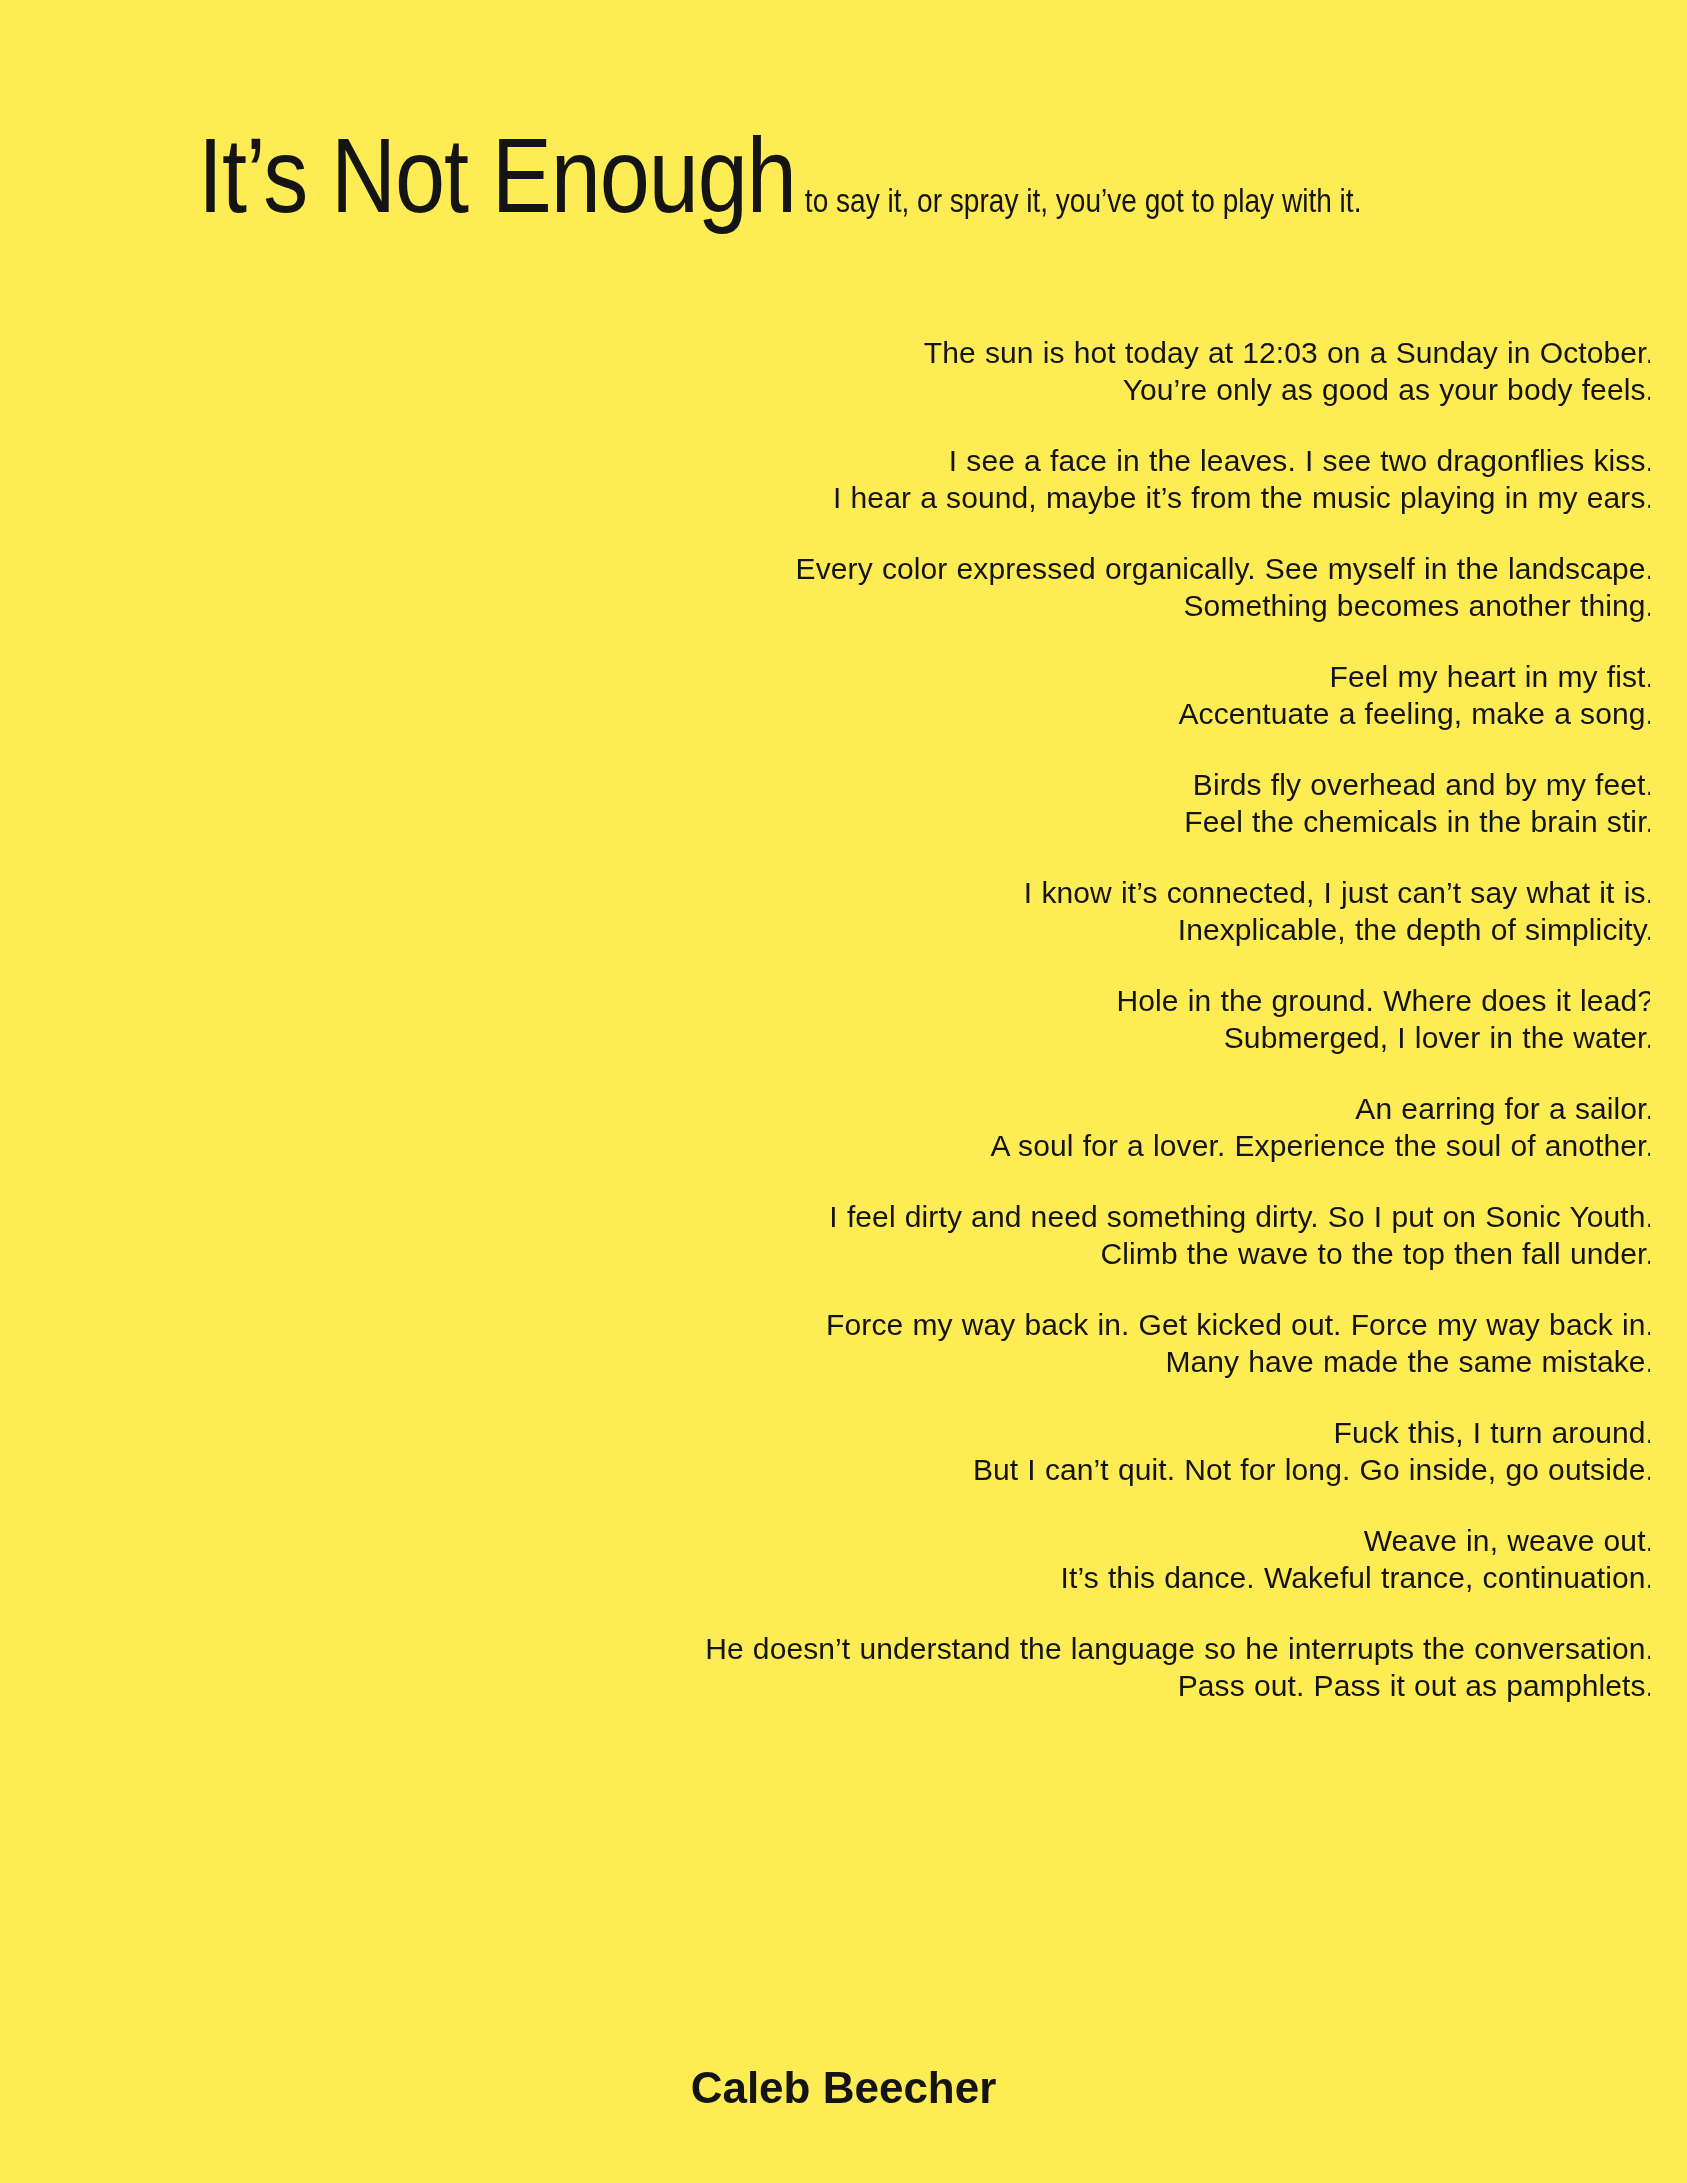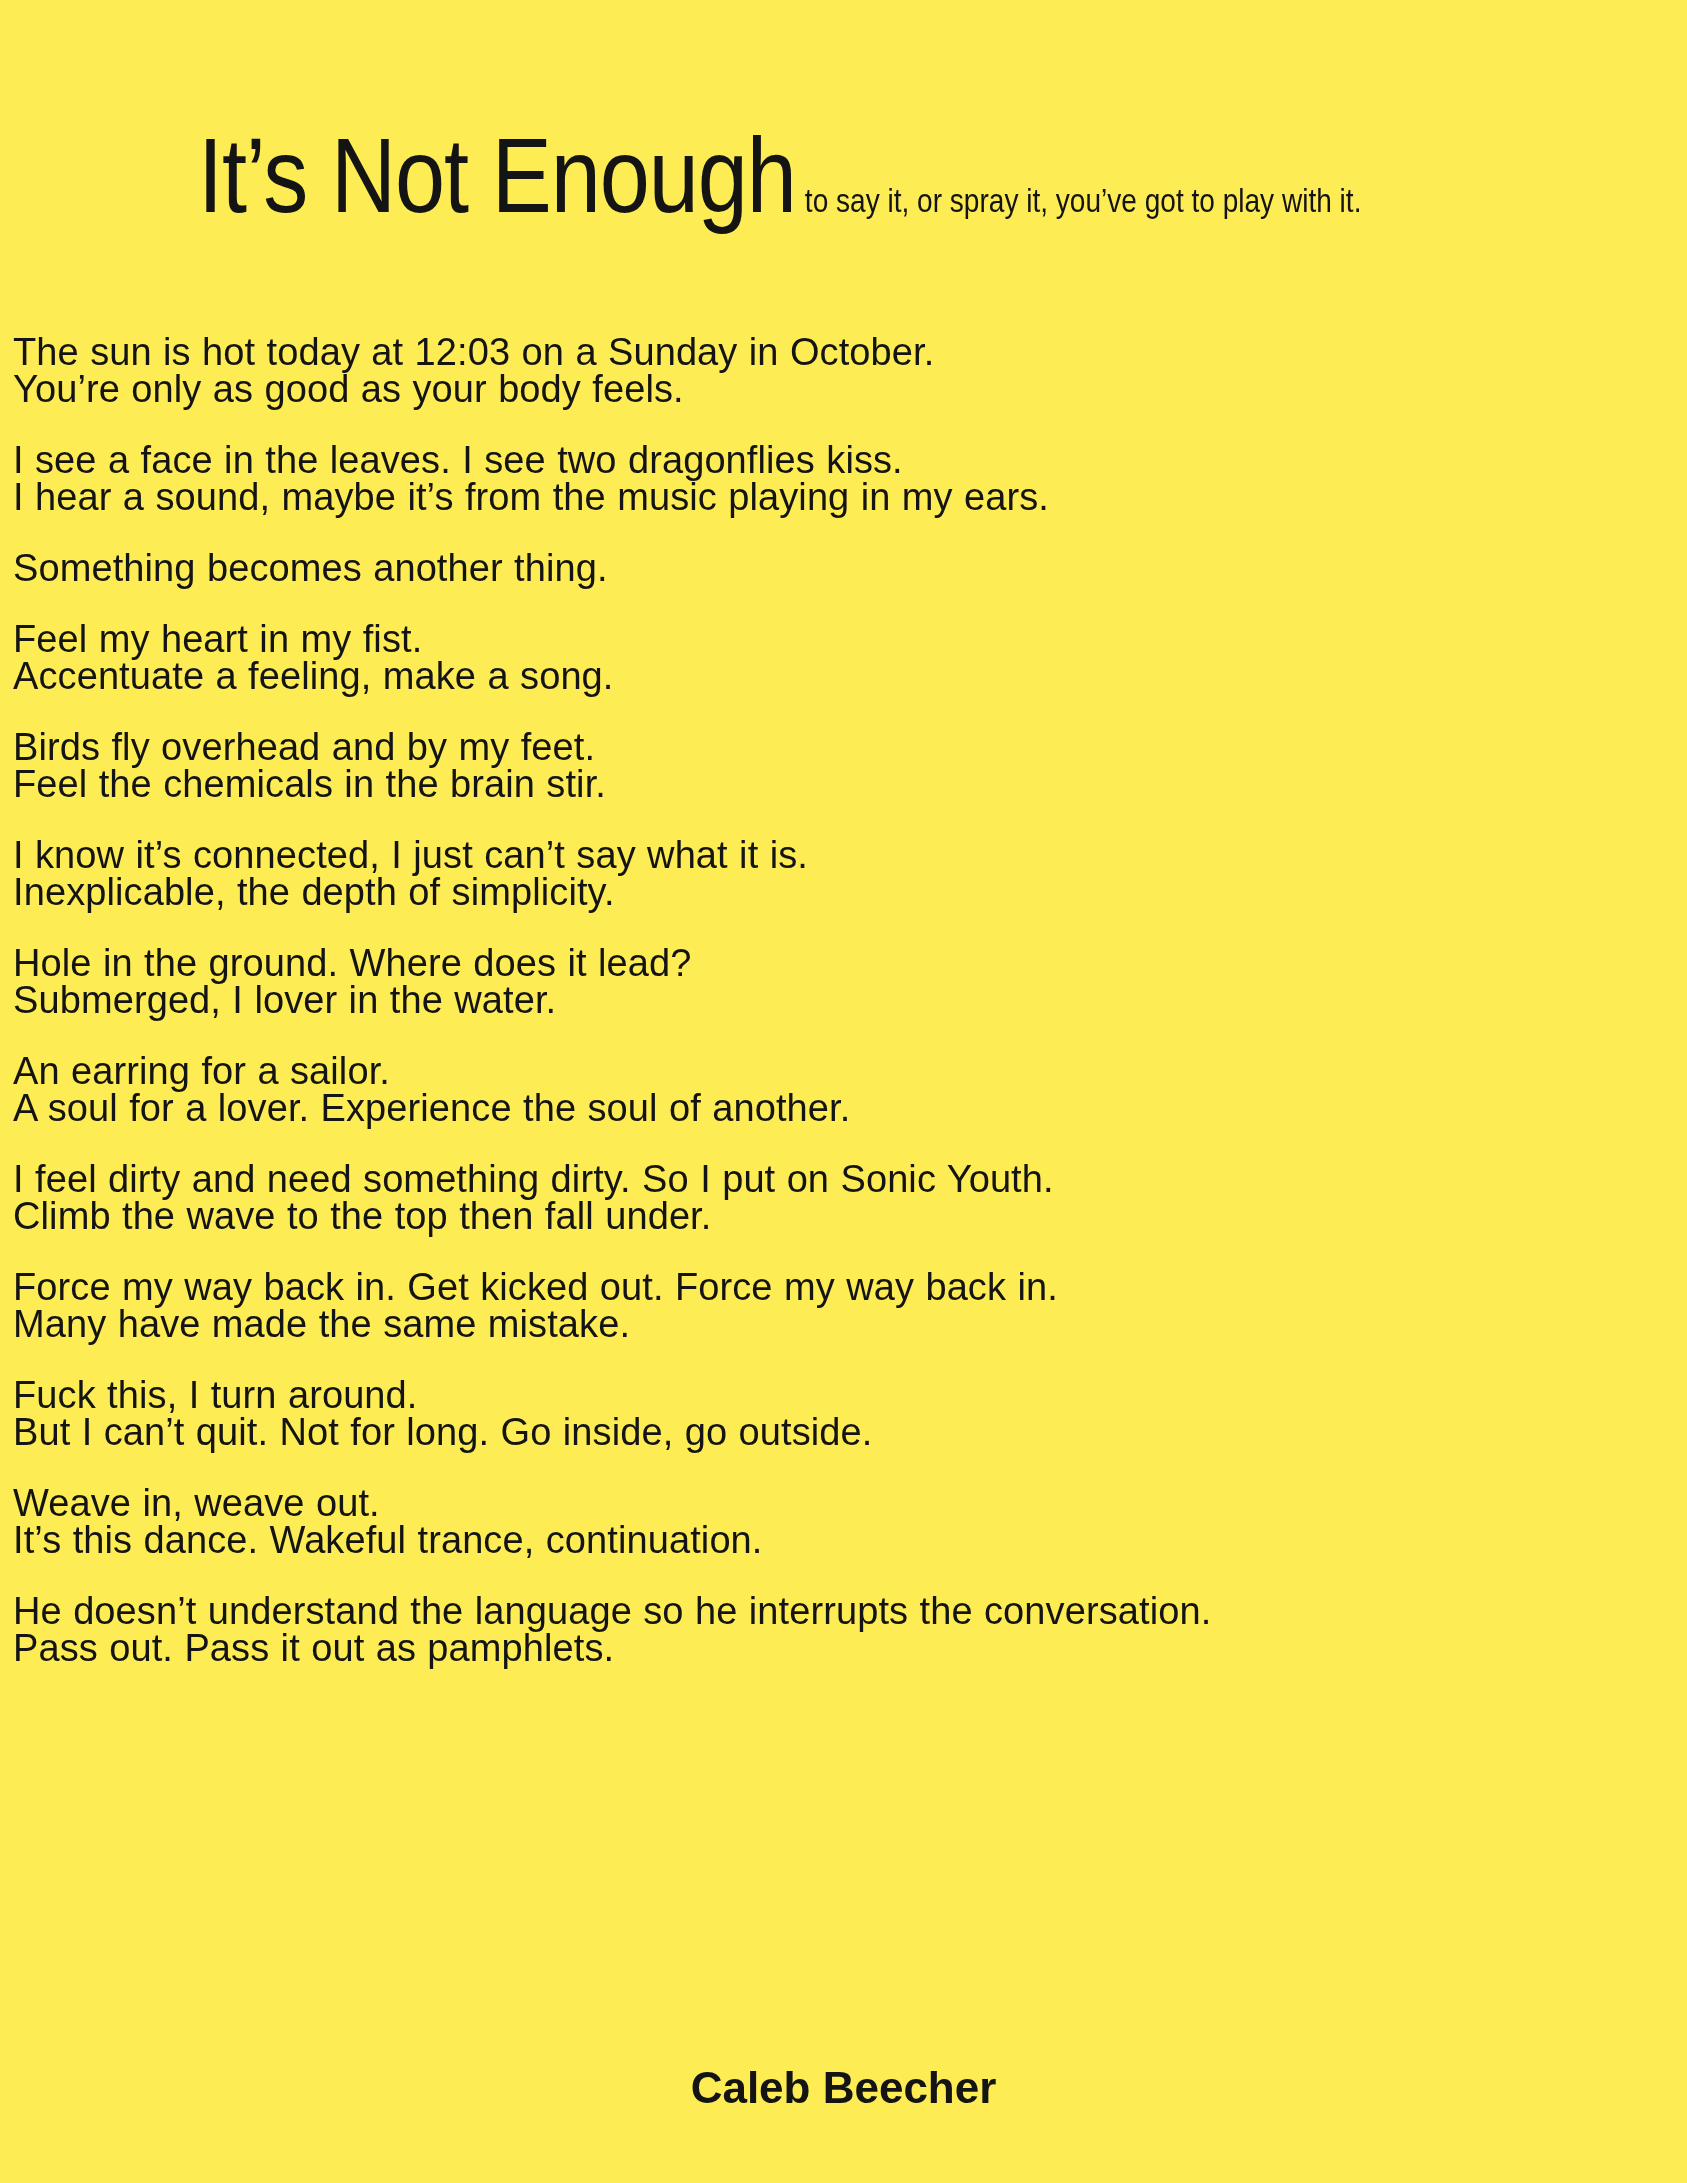--- a/index.html
+++ b/index.html
@@ -37,22 +37,22 @@
     font-size:33px;
     font-weight:400;
     margin-left:10.6px;
     letter-spacing:0;
   }
   .poem{
     position:absolute;
     top:334px;
     left:13px;
     width:1641px;
-    text-align:left;
-    font-size:38px;
+    text-align:right;
+    font-size:30px;
     line-height:37px;
     letter-spacing:0.1px;
     word-spacing:0.7px;
   }
   .stanza{
     margin:0 0 34px 0;
   }
   .line{
     display:block;
   }
@@ -80,20 +80,21 @@
   <div class="poem">
     <p class="stanza">
       <span class="line">The sun is hot today at 12:03 on a Sunday in October.</span>
       <span class="line">You’re only as good as your body feels.</span>
     </p>
     <p class="stanza">
       <span class="line">I see a face in the leaves. I see two dragonflies kiss.</span>
       <span class="line">I hear a sound, maybe it’s from the music playing in my ears.</span>
     </p>
     <p class="stanza">
+      <span class="line">Every color expressed organically. See myself in the landscape.</span>
       <span class="line">Something becomes another thing.</span>
     </p>
     <p class="stanza">
       <span class="line">Feel my heart in my fist.</span>
       <span class="line">Accentuate a feeling, make a song.</span>
     </p>
     <p class="stanza">
       <span class="line">Birds fly overhead and by my feet.</span>
       <span class="line">Feel the chemicals in the brain stir.</span>
     </p>

